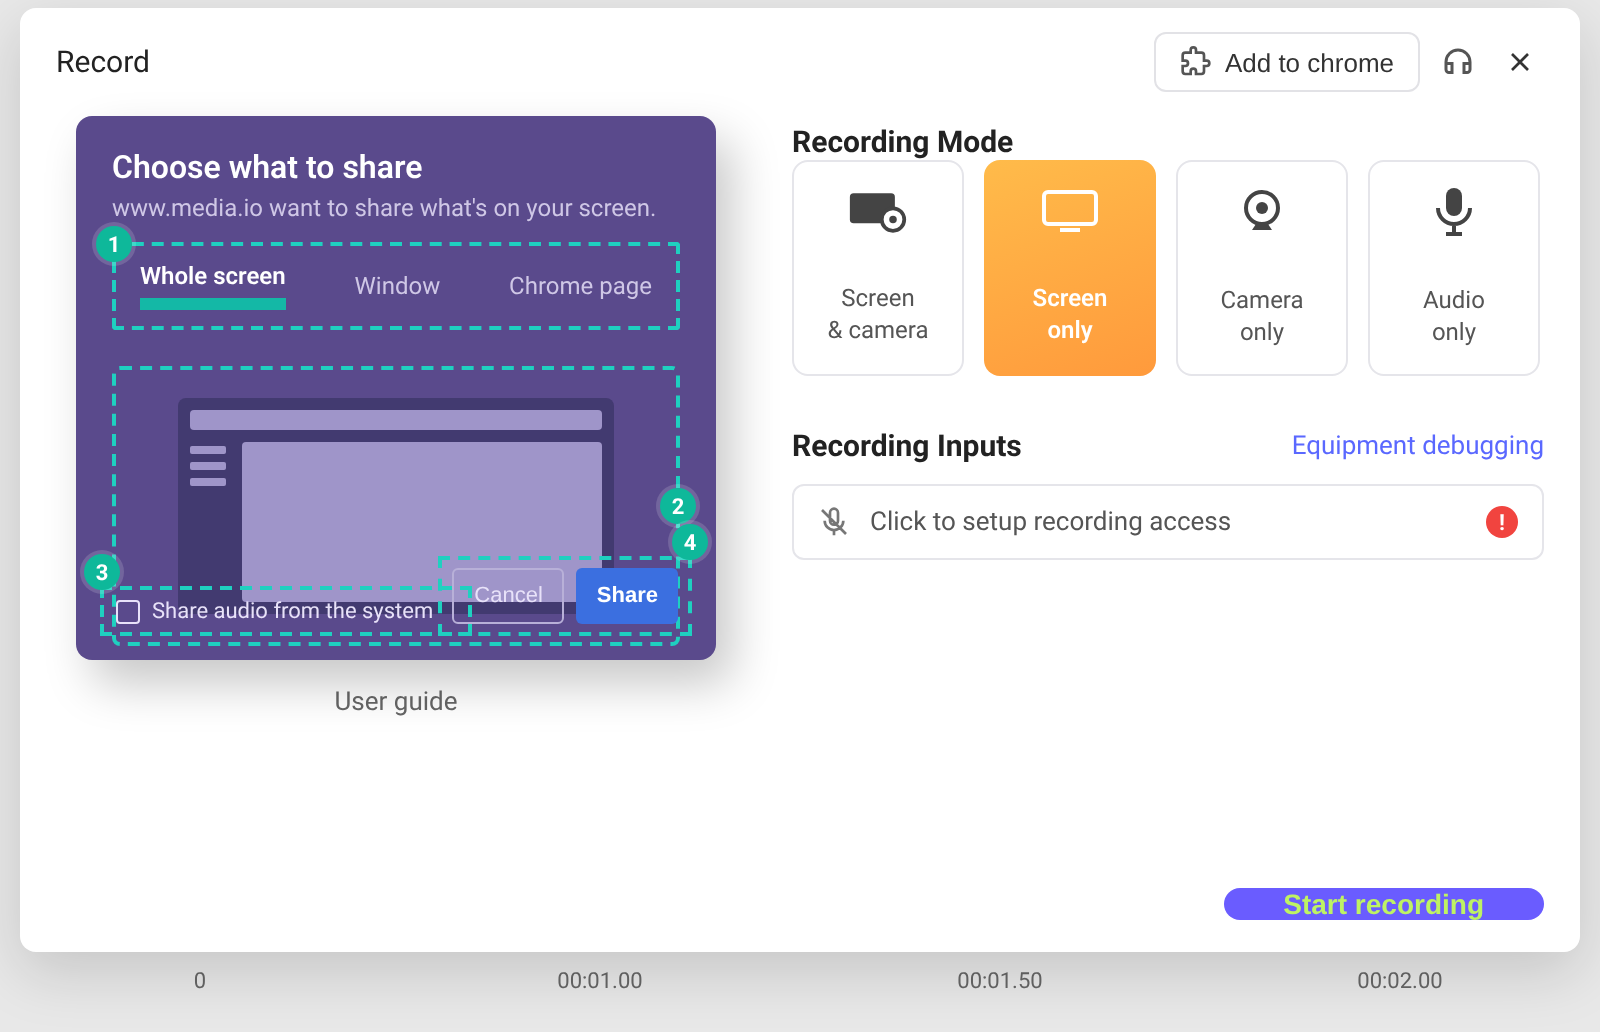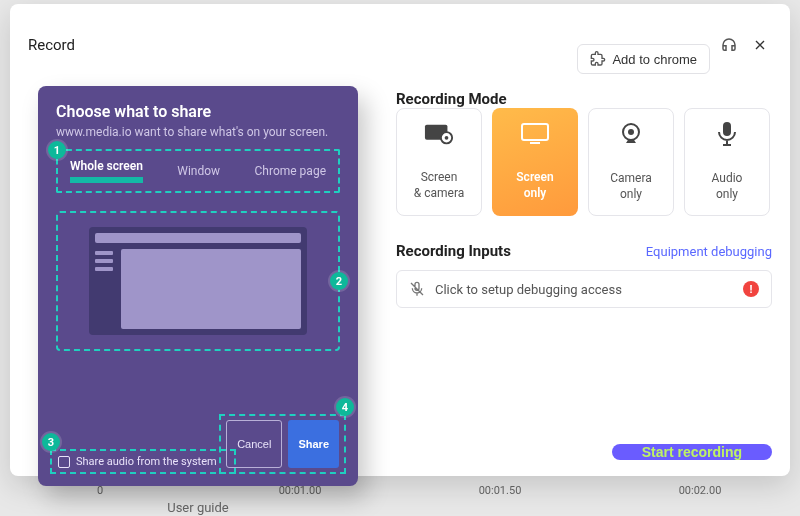--- a/index.html
+++ b/index.html
@@ -23,28 +23,28 @@
   }
   .topbar {
     display:flex; align-items:center; justify-content:space-between;
     padding: 2px 0 6px 0;
   }
   .title { font-size:15px; color:#222; }
   .topbar-right { display:flex; align-items:center; gap:10px; }
   .chrome-btn {
     display:flex; align-items:center; gap:6px;
     border:1px solid #e2e2e6; border-radius:6px;
-    background:#fff; padding:6px 12px; font-size:13px; cursor:pointer; color:#333;margin-top:28px;
+    background:#fff; padding:6px 12px; font-size:13px; cursor:pointer; color:#333;
   }
   .icon-svg { display:block; }
   .close-x { cursor:pointer; color:#555; padding:4px; }
   .main { display:flex; gap:28px; margin-top:6px; }
   .left { width:340px; display:flex; flex-direction:column; align-items:center; }
   .purple-card {
-    background:#5a4a8c; border-radius:8px; width:320px; height:400px;
+    background:#5a4a8c; border-radius:8px; width:320px; height:272px;
     box-shadow: 8px 12px 24px rgba(0,0,0,0.22);
     padding:16px 18px; color:#fff; position:relative;
   }
   .pc-title { font-size:16px; font-weight:600; }
   .pc-sub { font-size:12px; color:#cfc7e6; margin-top:4px; }
   .dashed-row {
     border:2px dashed #1fd0c0; border-radius:2px;
     display:flex; justify-content:space-between; align-items:center;
     padding:8px 12px; margin-top:10px; font-size:12px;
     position:relative;
@@ -68,21 +68,21 @@
     border:2px dashed #1fd0c0; position:absolute; bottom:12px; left:12px;
     width:186px; padding:4px 6px; display:flex; align-items:center; gap:6px;
     font-size:11px; color:#e8e2f9;
   }
   .chk { width:12px; height:12px; border:1.5px solid #e8e2f9; border-radius:2px; }
   .dashed-bottom-right {
     border:2px dashed #1fd0c0; position:absolute; bottom:12px; right:12px;
     padding:4px 5px; display:flex; gap:6px;
   }
   .btn-cancel { background:transparent; border:1px solid #b8b0d8; color:#e8e2f9; font-size:11px; padding:3px 10px; border-radius:3px; cursor:pointer;}
-  .btn-share { background:#3b6fe0; border:none; color:#fff; font-size:11px; font-weight:600; padding:18px 10px; border-radius:3px; cursor:pointer;}
+  .btn-share { background:#3b6fe0; border:none; color:#fff; font-size:11px; font-weight:600; padding:8px 10px; border-radius:3px; cursor:pointer;}
   .marker {
     position:absolute; width:18px; height:18px; border-radius:50%;
     background:#0eb89a; color:#fff; font-size:11px; font-weight:700;
     display:flex; align-items:center; justify-content:center;
     box-shadow: 0 0 0 2px rgba(255,255,255,0.15);
   }
   .user-guide { margin-top:14px; font-size:13px; color:#666; }
   .right { flex:1; }
   .sec-title { font-size:15px; font-weight:700; color:#222; margin-top:4px;}
   .modes { display:flex; gap:10px; }
@@ -243,21 +243,21 @@
         <span class="link">Equipment debugging</span>
       </div>
 
       <div class="mic-row">
         <div class="mic-left">
           <span>
             <svg class="icon-svg" width="16" height="16" viewBox="0 0 24 24" fill="none" stroke="#777" stroke-width="2">
                 <path d="M12 2a3 3 0 0 1 3 3v6a3 3 0 0 1-6 0V5a3 3 0 0 1 3-3zM5 11a7 7 0 0 0 14 0M12 18v4M3 3l18 18"></path>
               </svg>
           </span>
-          <span>Click to setup debugging access</span>
+          <span>Click to setup recording access</span>
         </div>
         <span class="warn">!</span>
       </div>
     </div>
   </div>
 
   <button class="start-btn">Start recording</button>
 </div>
 
 </body></html>

